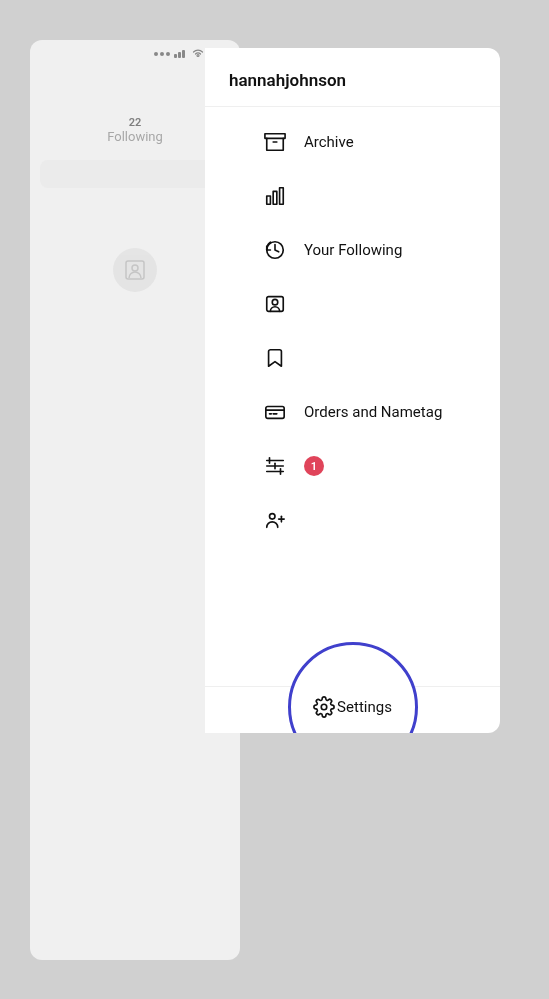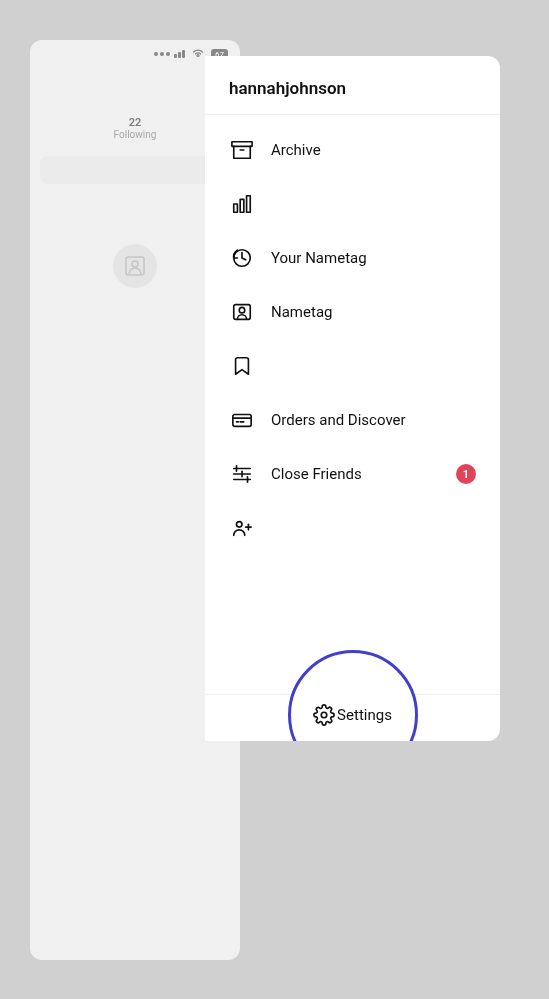--- a/index.html
+++ b/index.html
@@ -102,21 +102,21 @@
       flex-direction: column;
       align-items: center;
       flex: 1;
     }
     .bg-stat-num {
       font-size: 11px;
       font-weight: 600;
       color: #333;
     }
     .bg-stat-label {
-      font-size: 10px;
+      font-size: 13px;
       color: #777;
     }
 
     .bg-search-bar {
       margin: 6px 10px;
       height: 28px;
       background: #e8e8e8;
       border-radius: 8px;
       opacity: 0.6;
     }
@@ -131,21 +131,21 @@
       align-items: center;
       justify-content: center;
       color: #aaa;
       font-size: 20px;
       opacity: 0.6;
     }
 
     
     .menu-panel {
       position: absolute;
-      top: 56px;
+      top: 48px;
       left: 205px;
       width: 295px;
       height: 685px;
       background: #ffffff;
       border-radius: 0 12px 12px 0;
       overflow: hidden;
       display: flex;
       flex-direction: column;
     }
 
@@ -163,20 +163,21 @@
       padding: 8px 0;
     }
 
     .menu-item {
       display: flex;
       align-items: center;
       padding: 14px 24px;
       cursor: pointer;
       position: relative;
       transition: background 0.1s;
+      margin-left: 33px;
     }
 
     .menu-item-icon {
       width: 26px;
       height: 26px;
       margin-right: 16px;
       display: flex;
       align-items: center;
       justify-content: center;
       flex-shrink: 0;
@@ -325,66 +326,64 @@
 
     <div class="menu-item">
       <div class="menu-item-icon">
         <svg viewBox="0 0 24 24" fill="none" stroke="#111" stroke-width="1.8" stroke-linecap="round" stroke-linejoin="round">
           <circle cx="12" cy="12" r="9"></circle>
           <path d="M12 6v6l4 2"></path>
           <path d="M7 3.5A9 9 0 0 0 3 12"></path>
           <polyline points="3,8 3,12 7,12"></polyline>
         </svg>
       </div>
-      <span class="menu-item-label">Your Nametag</span>
+      <span class="menu-item-label">Your Following</span>
     </div>
 
     <div class="menu-item">
       <div class="menu-item-icon">
         <svg viewBox="0 0 24 24" fill="none" stroke="#111" stroke-width="1.8" stroke-linecap="round" stroke-linejoin="round">
           <rect x="3" y="4" width="18" height="16" rx="2"></rect>
           <circle cx="12" cy="10" r="3"></circle>
           <path d="M7 20c0-2.8 2.2-5 5-5s5 2.2 5 5"></path>
         </svg>
       </div>
-      <span class="menu-item-label">Nametag</span>
     </div>
 
     <div class="menu-item">
       <div class="menu-item-icon">
         <svg viewBox="0 0 24 24" fill="none" stroke="#111" stroke-width="1.8" stroke-linecap="round" stroke-linejoin="round">
           <path d="M19 21l-7-5-7 5V5a2 2 0 0 1 2-2h10a2 2 0 0 1 2 2z"></path>
         </svg>
       </div>
     </div>
 
     <div class="menu-item">
       <div class="menu-item-icon">
         <svg viewBox="0 0 24 24" fill="none" stroke="#111" stroke-width="1.8" stroke-linecap="round" stroke-linejoin="round">
           <rect x="2" y="6" width="20" height="13" rx="2"></rect>
           <path d="M2 10h20"></path>
           <path d="M6 14h2"></path>
           <path d="M10 14h4"></path>
         </svg>
       </div>
-      <span class="menu-item-label">Orders and Discover</span>
+      <span class="menu-item-label">Orders and Nametag</span>
     </div>
 
     <div class="menu-item">
       <div class="menu-item-icon">
         <svg viewBox="0 0 24 24" fill="none" stroke="#111" stroke-width="1.8" stroke-linecap="round" stroke-linejoin="round">
           <line x1="3" y1="6" x2="21" y2="6"></line>
           <line x1="3" y1="12" x2="21" y2="12"></line>
           <line x1="3" y1="18" x2="21" y2="18"></line>
           <line x1="6" y1="3" x2="6" y2="9"></line>
           <line x1="12" y1="9" x2="12" y2="15"></line>
           <line x1="18" y1="15" x2="18" y2="21"></line>
         </svg>
       </div>
-      <span class="menu-item-label">Close Friends</span>
       <div class="menu-badge">1</div>
     </div>
 
     <div class="menu-item">
       <div class="menu-item-icon">
         <svg viewBox="0 0 24 24" fill="none" stroke="#111" stroke-width="1.8" stroke-linecap="round" stroke-linejoin="round">
           <circle cx="9" cy="8" r="3"></circle>
           <path d="M3 20c0-3.3 2.7-6 6-6s6 2.7 6 6"></path>
           <line x1="19" y1="8" x2="19" y2="14"></line>
           <line x1="16" y1="11" x2="22" y2="11"></line>

